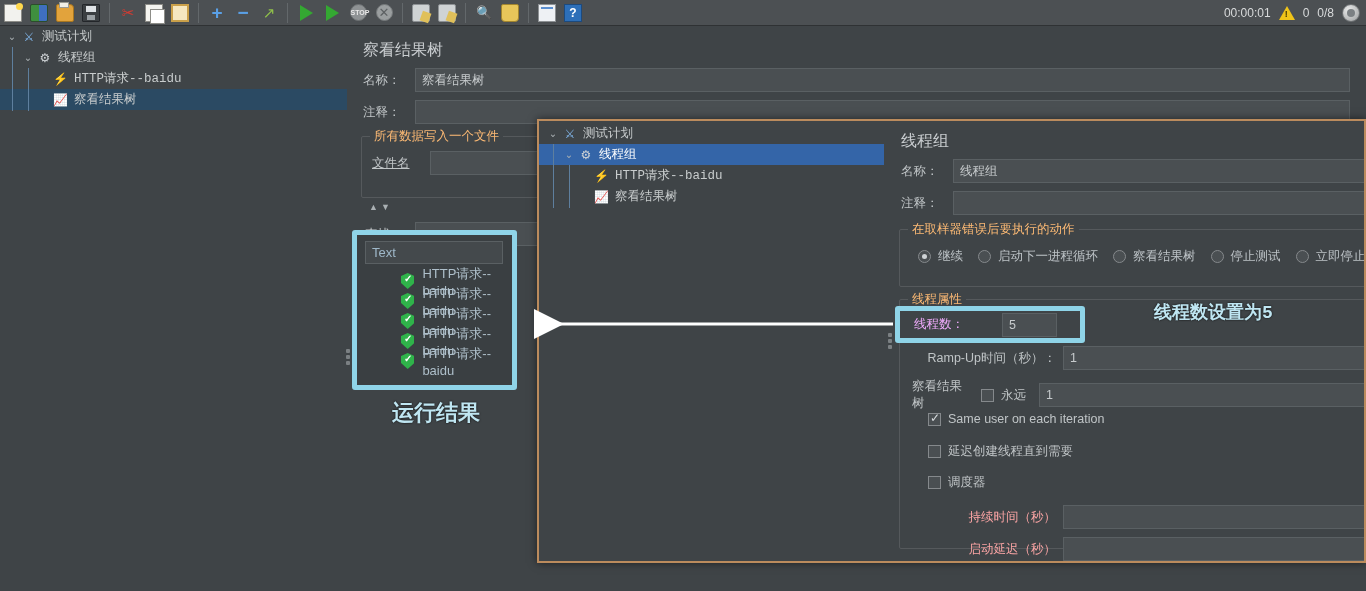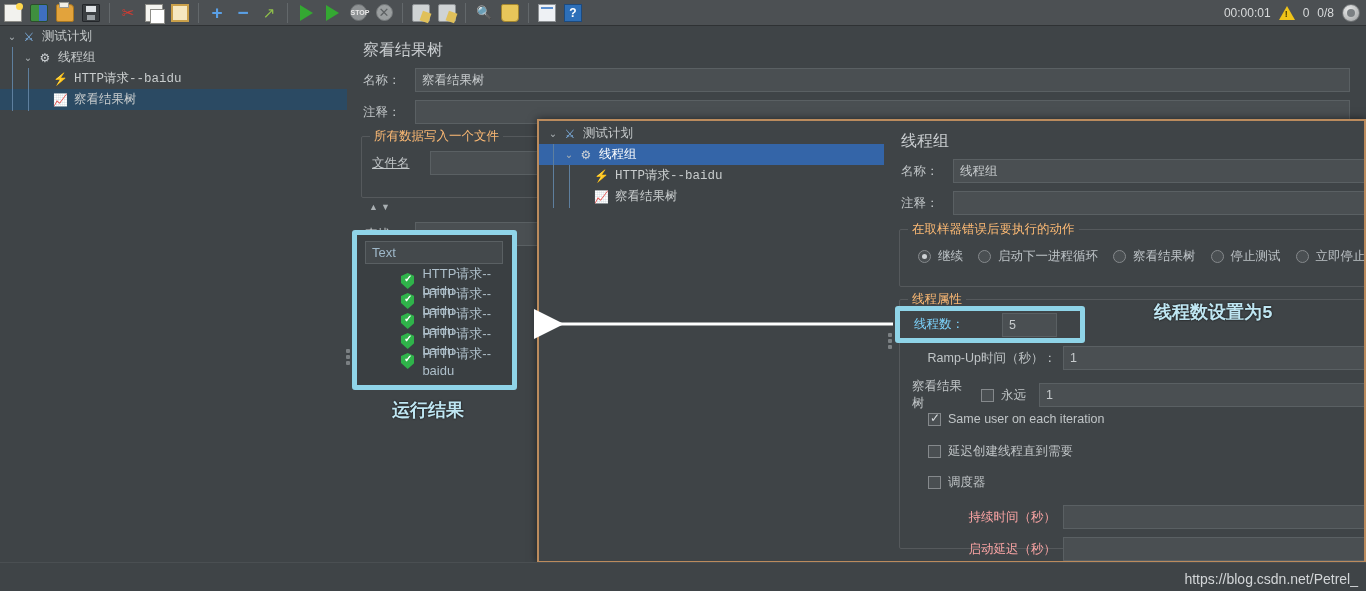--- a/index.html
+++ b/index.html
@@ -130,21 +130,21 @@
   }
   .shield{
     width:15px; height:16px; background:#2fb34a;
     clip-path:polygon(50% 0,100% 18%,100% 62%,50% 100%,0 62%,0 18%);
     position:relative; border:0;
   }
   .shield::after{
     content:"\2713"; position:absolute; left:3px; top:0px; font-size:10px; color:#fff; font-weight:bold;
   }
   .annot{
-    position:absolute; font-size:18px; font-weight:bold; color:#bfe6f2;
+    position:absolute; font-size:22px; font-weight:bold; color:#bfe6f2;
     text-shadow:0 0 2px #000;
   }
   .annot-cn{ font-family:Liberation Mono, monospace;padding-left:40px; }
 
   
   .dialog{
     position:absolute; left:537px; top:119px; width:829px; height:444px;
     background:#3f4447; border:2px solid #bb8b5d;
     box-shadow:0 0 8px rgba(0,0,0,.55);
   }
@@ -483,33 +483,30 @@
         <div class="row-line" style="left:12px; top:237px;">
           <span class="disabled" style="display:inline-block; width:144px; text-align:right;">启动延迟（秒）</span>
           <input class="field-input" style="width: 380px;" disabled="" value="">
         </div>
       </div>
     </div>
   </div>
 
   <div class="hl-box" style="left:895px; top:306px; width:190px; height:37px; background:#3f4447;">
     <div style="position:absolute; inset:0; display:flex; align-items:center; padding-left:14px; gap:8px;">
-      <span style="font-size:12.5px; color:#7dd3fc;">线程数：</span>
+      <span style="font-size:12.5px; color:#f0abfc;">线程数：</span>
       <input class="field-input" style="width: 55px; margin-left: 30px;" value="5">
     </div>
   </div>
 
   <div class="annot annot-cn" style="left:1114px; top:300px; font-size:18px;">线程数设置为5</div>
 
   <svg class="arrow-svg">
     <defs>
       <marker id="ah" markerWidth="12" markerHeight="12" refX="10" refY="5" orient="auto">
         <polygon points="10,0 10,10 0,5" fill="#ffffff"></polygon>
       </marker>
     </defs>
     <line x1="893" y1="324" x2="534" y2="324" stroke="#ffffff" stroke-width="3" marker-end="url(#ah)"></line>
   </svg>
 
-  <div class="statusbar">
-    <span class="watermark">https://blog.csdn.net/Petrel_</span>
-  </div>
 
 </div>
 
 </body></html>

